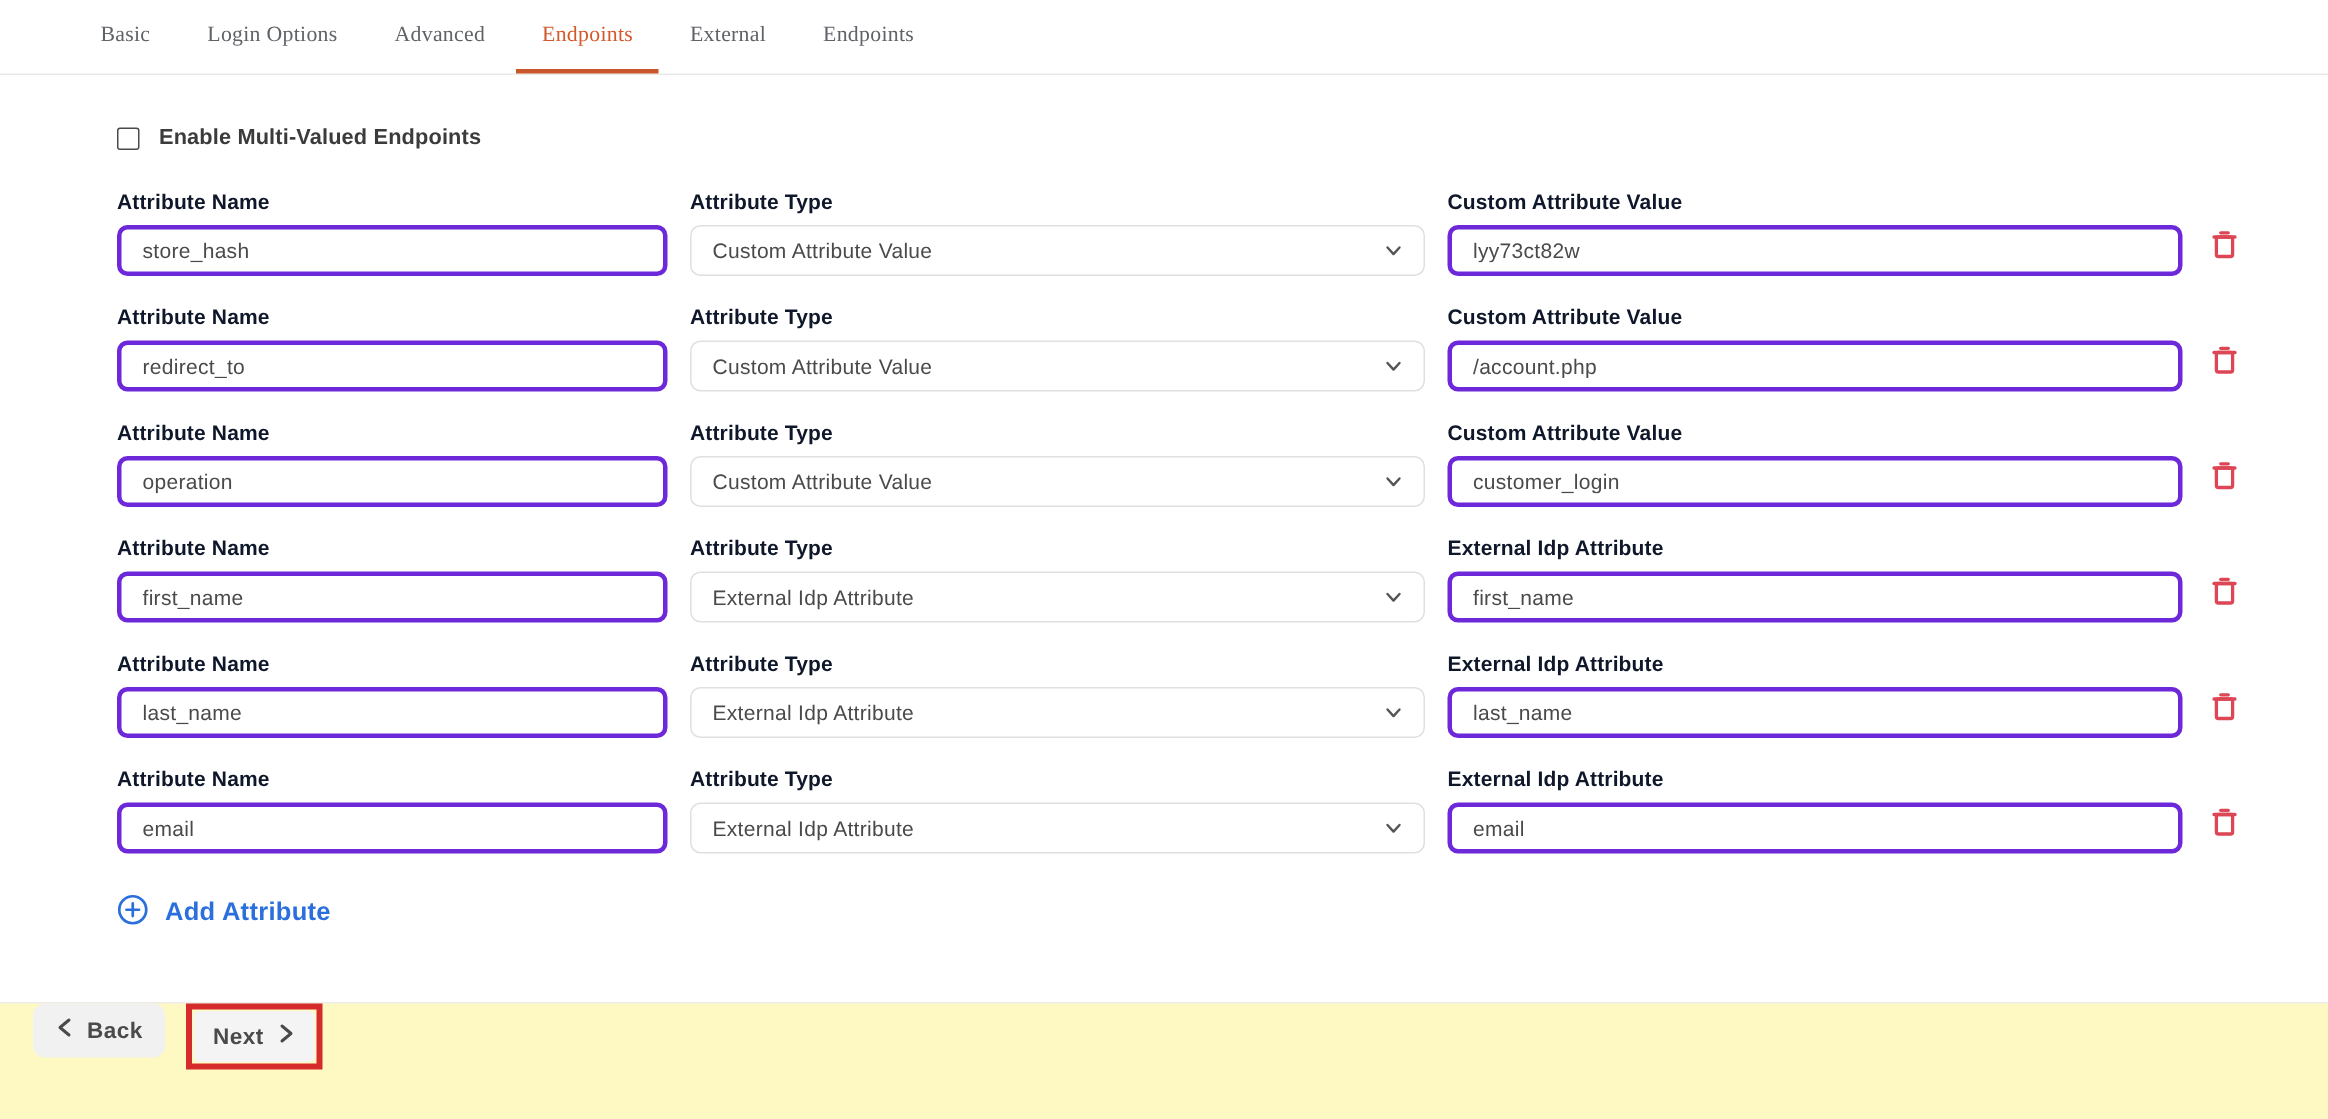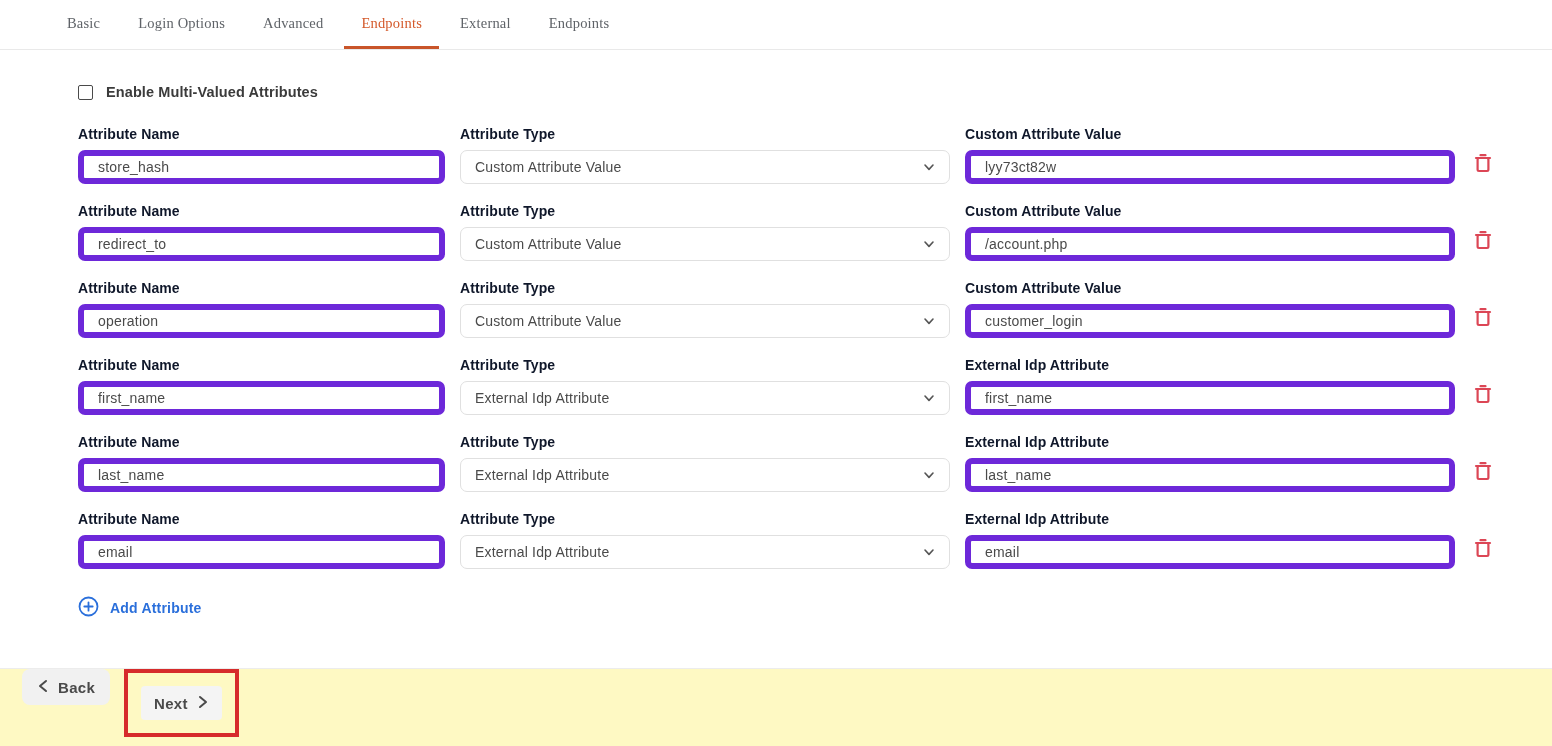--- a/index.html
+++ b/index.html
@@ -22,45 +22,45 @@
     background: #fff; cursor: pointer; flex: 0 0 auto; }
   .check-label { font-size: 14.5px; font-weight: bold; color: #3b3b3b; letter-spacing: .1px; }
 
   .desc { margin-top: 12px; font-size: 12.5px; color: #9d9d9d; letter-spacing: .1px; }
 
   .rows { margin-top: 26px; }
   .attr-row { display: grid; grid-template-columns: 367px 490px 490px 26px;
     column-gap: 15px; align-items: end; margin-bottom: 19px; }
   .field .flabel { font-size: 14px; font-weight: bold; color: #0f172a; margin-bottom: 8px;
     letter-spacing: .1px; }
-  .tinput { width: 100%; height: 34px; border: 6px solid #6d28d9; border-radius: 7px;
+  .tinput { width: 100%; height: 34px; border: 3px solid #6d28d9; border-radius: 7px;
     padding: 0 14px; font-size: 14px; color: #4a4a4a; background: #fff; outline: none;
     font-family: "Liberation Sans", sans-serif; letter-spacing: .2px; }
   .tselect { position: relative; width: 100%; height: 34px; border: 1px solid #e0e0e0;
     border-radius: 7px; background: #fff; display: flex; align-items: center;
     padding: 0 36px 0 14px; font-size: 14px; color: #4a4a4a; cursor: pointer;
     letter-spacing: .2px; }
   .tselect .chev { position: absolute; right: 13px; top: 50%; transform: translateY(-50%);
     display: flex; }
   .trash-btn { height: 34px; display: flex; align-items: center; justify-content: center;
     cursor: pointer; background: none; border: none; padding: 0 0 6px 0; }
 
   .add-attr { display: inline-flex; align-items: center; gap: 11px; margin-top: 8px;
     cursor: pointer; background: none; border: none; }
-  .add-attr .add-label { font-size: 14px; font-weight: bold; color: #2a6fdb; letter-spacing: .2px; }
+  .add-attr .add-label { font-size: 17px; font-weight: bold; color: #2a6fdb; letter-spacing: .2px; }
 
   
   .footer { position: absolute; left: 0; bottom: 0; width: 1552px; height: 78px;
     background: #fef9c3; border-top: 1px solid #ececec; display: flex; align-items: flex-start;
     padding-left: 22px; }
   .back-btn { display: inline-flex; align-items: center; gap: 9px; height: 36px;
     padding: 0 15px; background: #f1f1f1; border: none; border-radius: 8px;
     font-size: 15px; font-weight: bold; color: #4a4a4a; cursor: pointer;
     font-family: "Liberation Sans", sans-serif; letter-spacing: .3px; }
-  .annotation-box { margin-left: 14px; border: 4px solid #d62b2b; padding: 13px; }
+  .annotation-box { margin-left: 14px; border: 4px solid #d62b2b; padding: 1px; }
   .next-btn { display: inline-flex; align-items: center; gap: 9px; height: 34px;
     padding: 0 13px; background: #f4f4f4; border: none; border-radius: 4px;
     font-size: 15px; font-weight: bold; color: #4a4a4a; cursor: pointer;
     font-family: "Liberation Sans", sans-serif; letter-spacing: .3px; }
 </style>
 </head>
 <body>
 
 <div class="tabbar">
   <div class="tab">Basic</div>
@@ -68,21 +68,21 @@
   <div class="tab">Advanced</div>
   <div class="tab active">Endpoints</div>
   <div class="tab">External</div>
   <div class="tab">Endpoints</div>
 </div>
 
 <div class="content">
 
   <div class="check-row">
     <span class="checkbox"></span>
-    <span class="check-label">Enable Multi-Valued Attributes</span>
+    <span class="check-label">Enable Multi-Valued Endpoints</span>
   </div>
 
   <div class="rows">
 
     <div class="attr-row">
       <div class="field">
         <div class="flabel">Attribute Name</div>
         <input class="tinput" value="store_hash" style="">
       </div>
       <div class="field">

